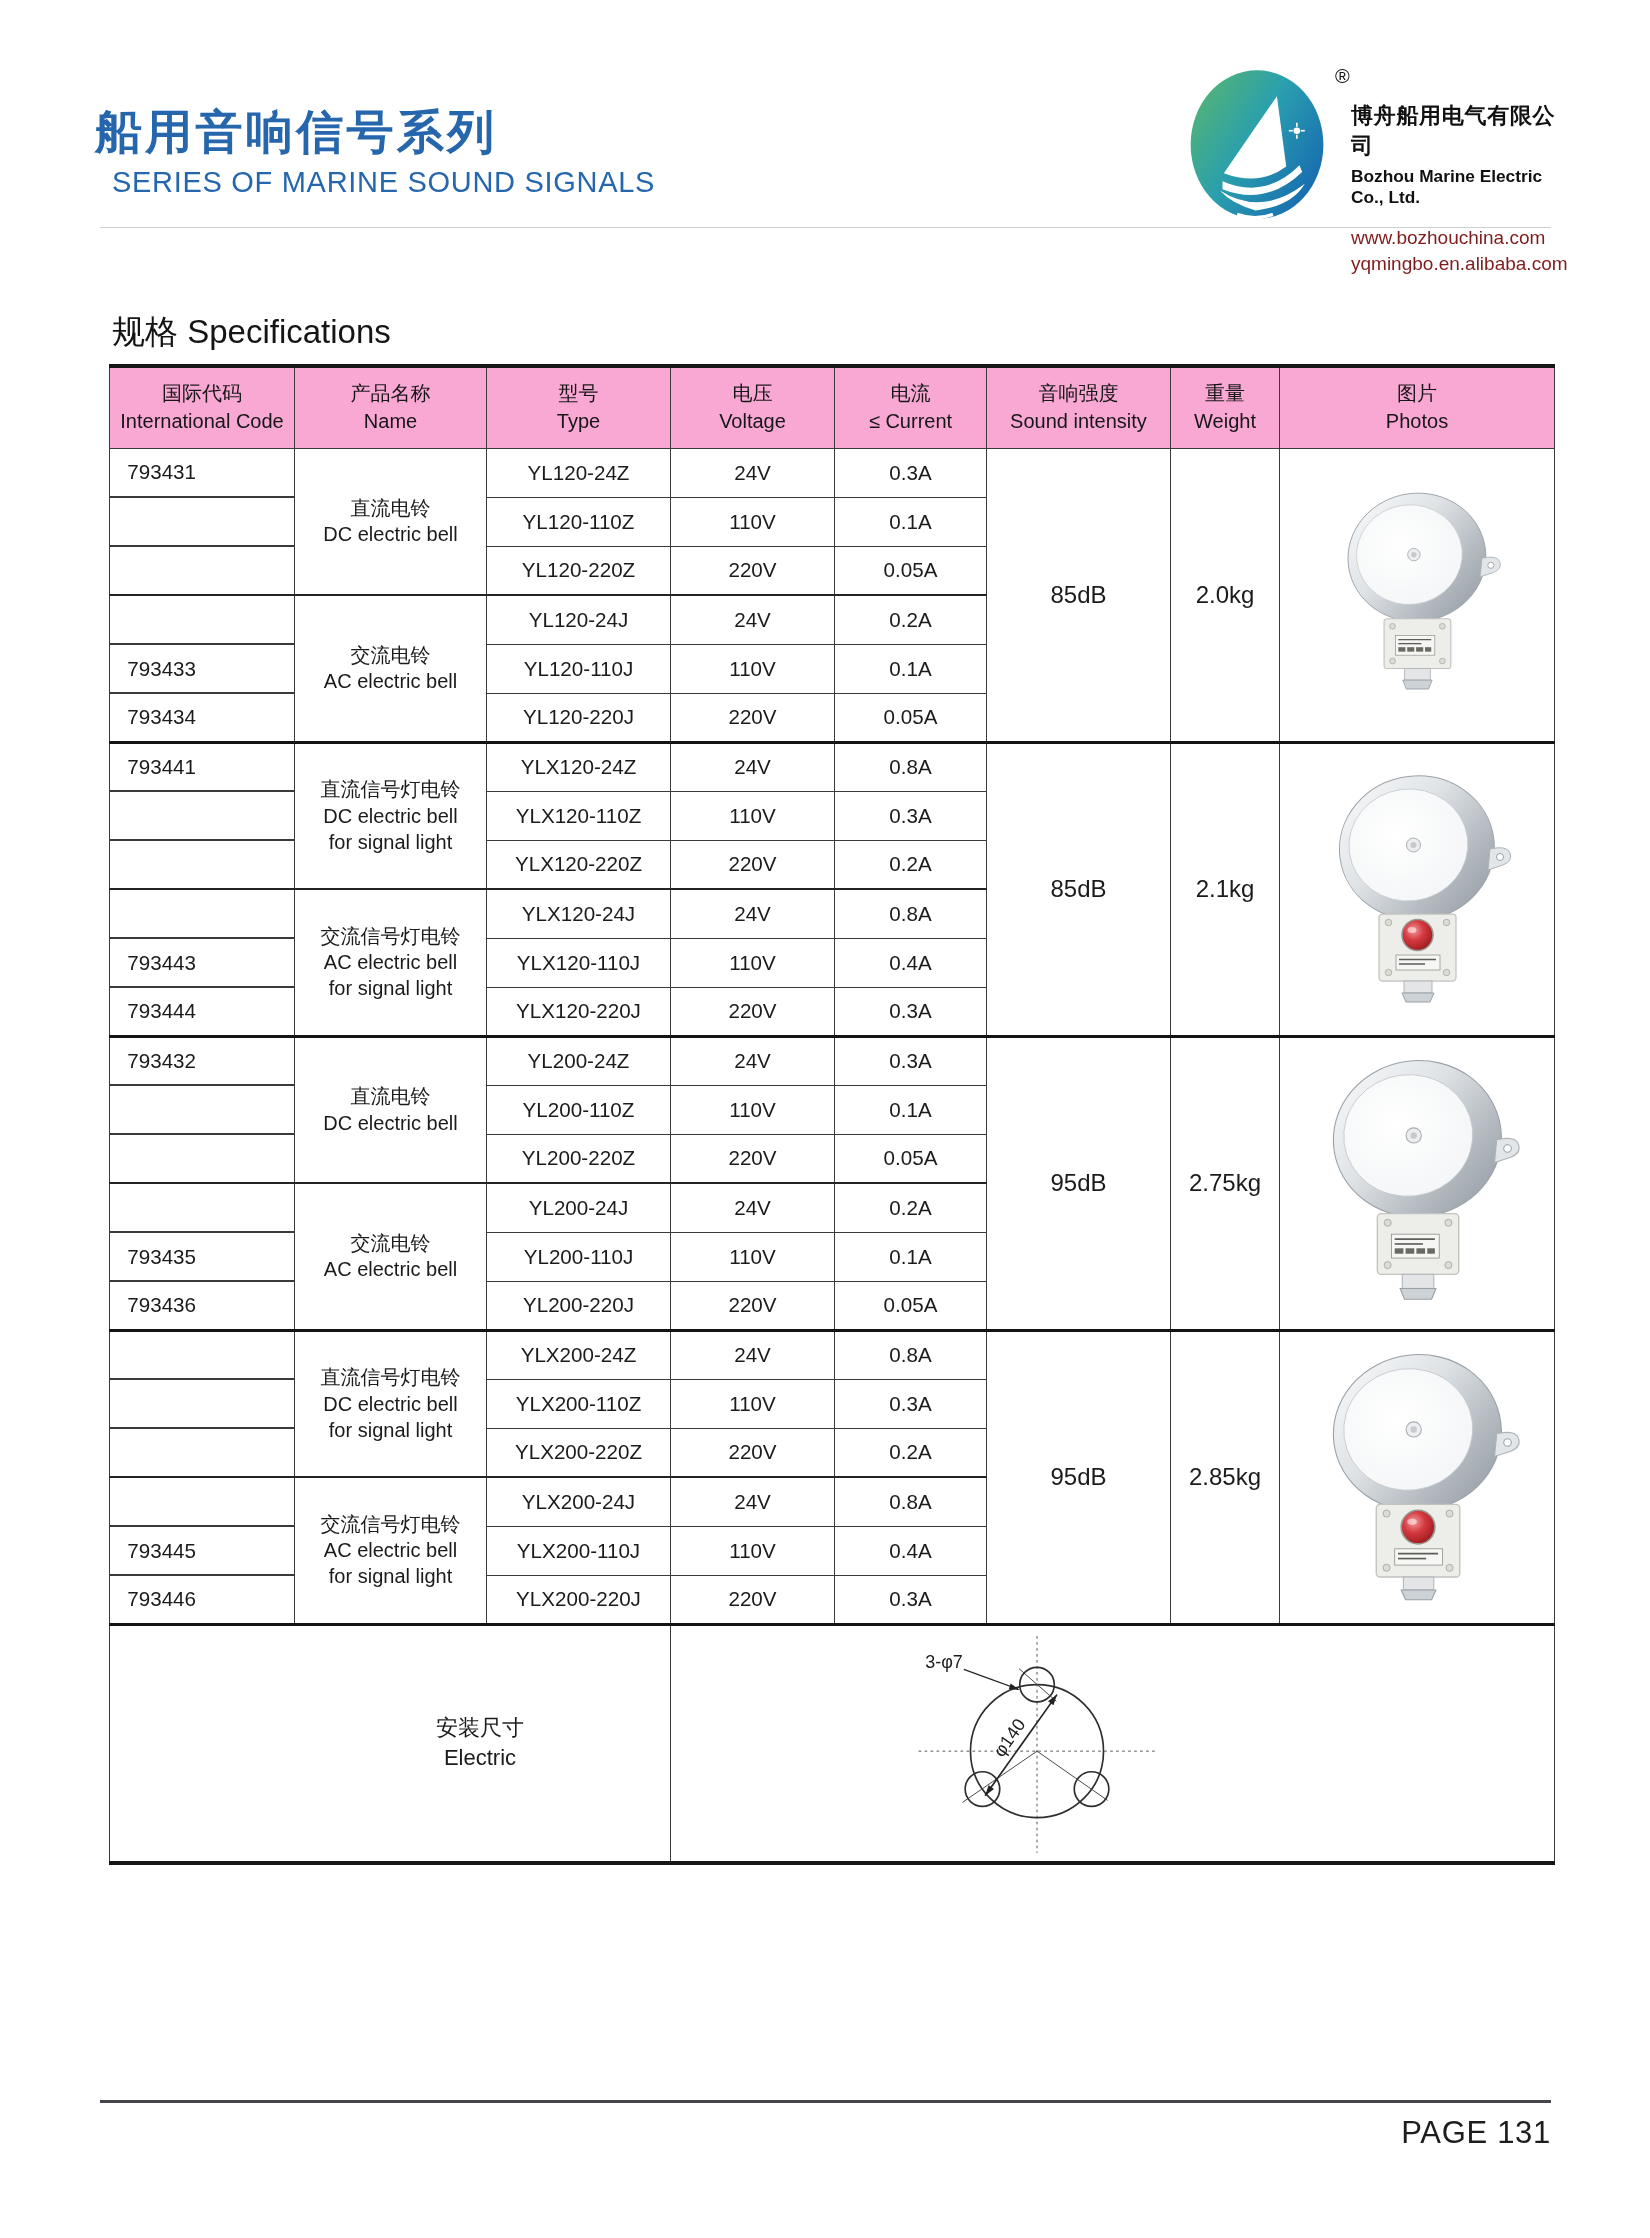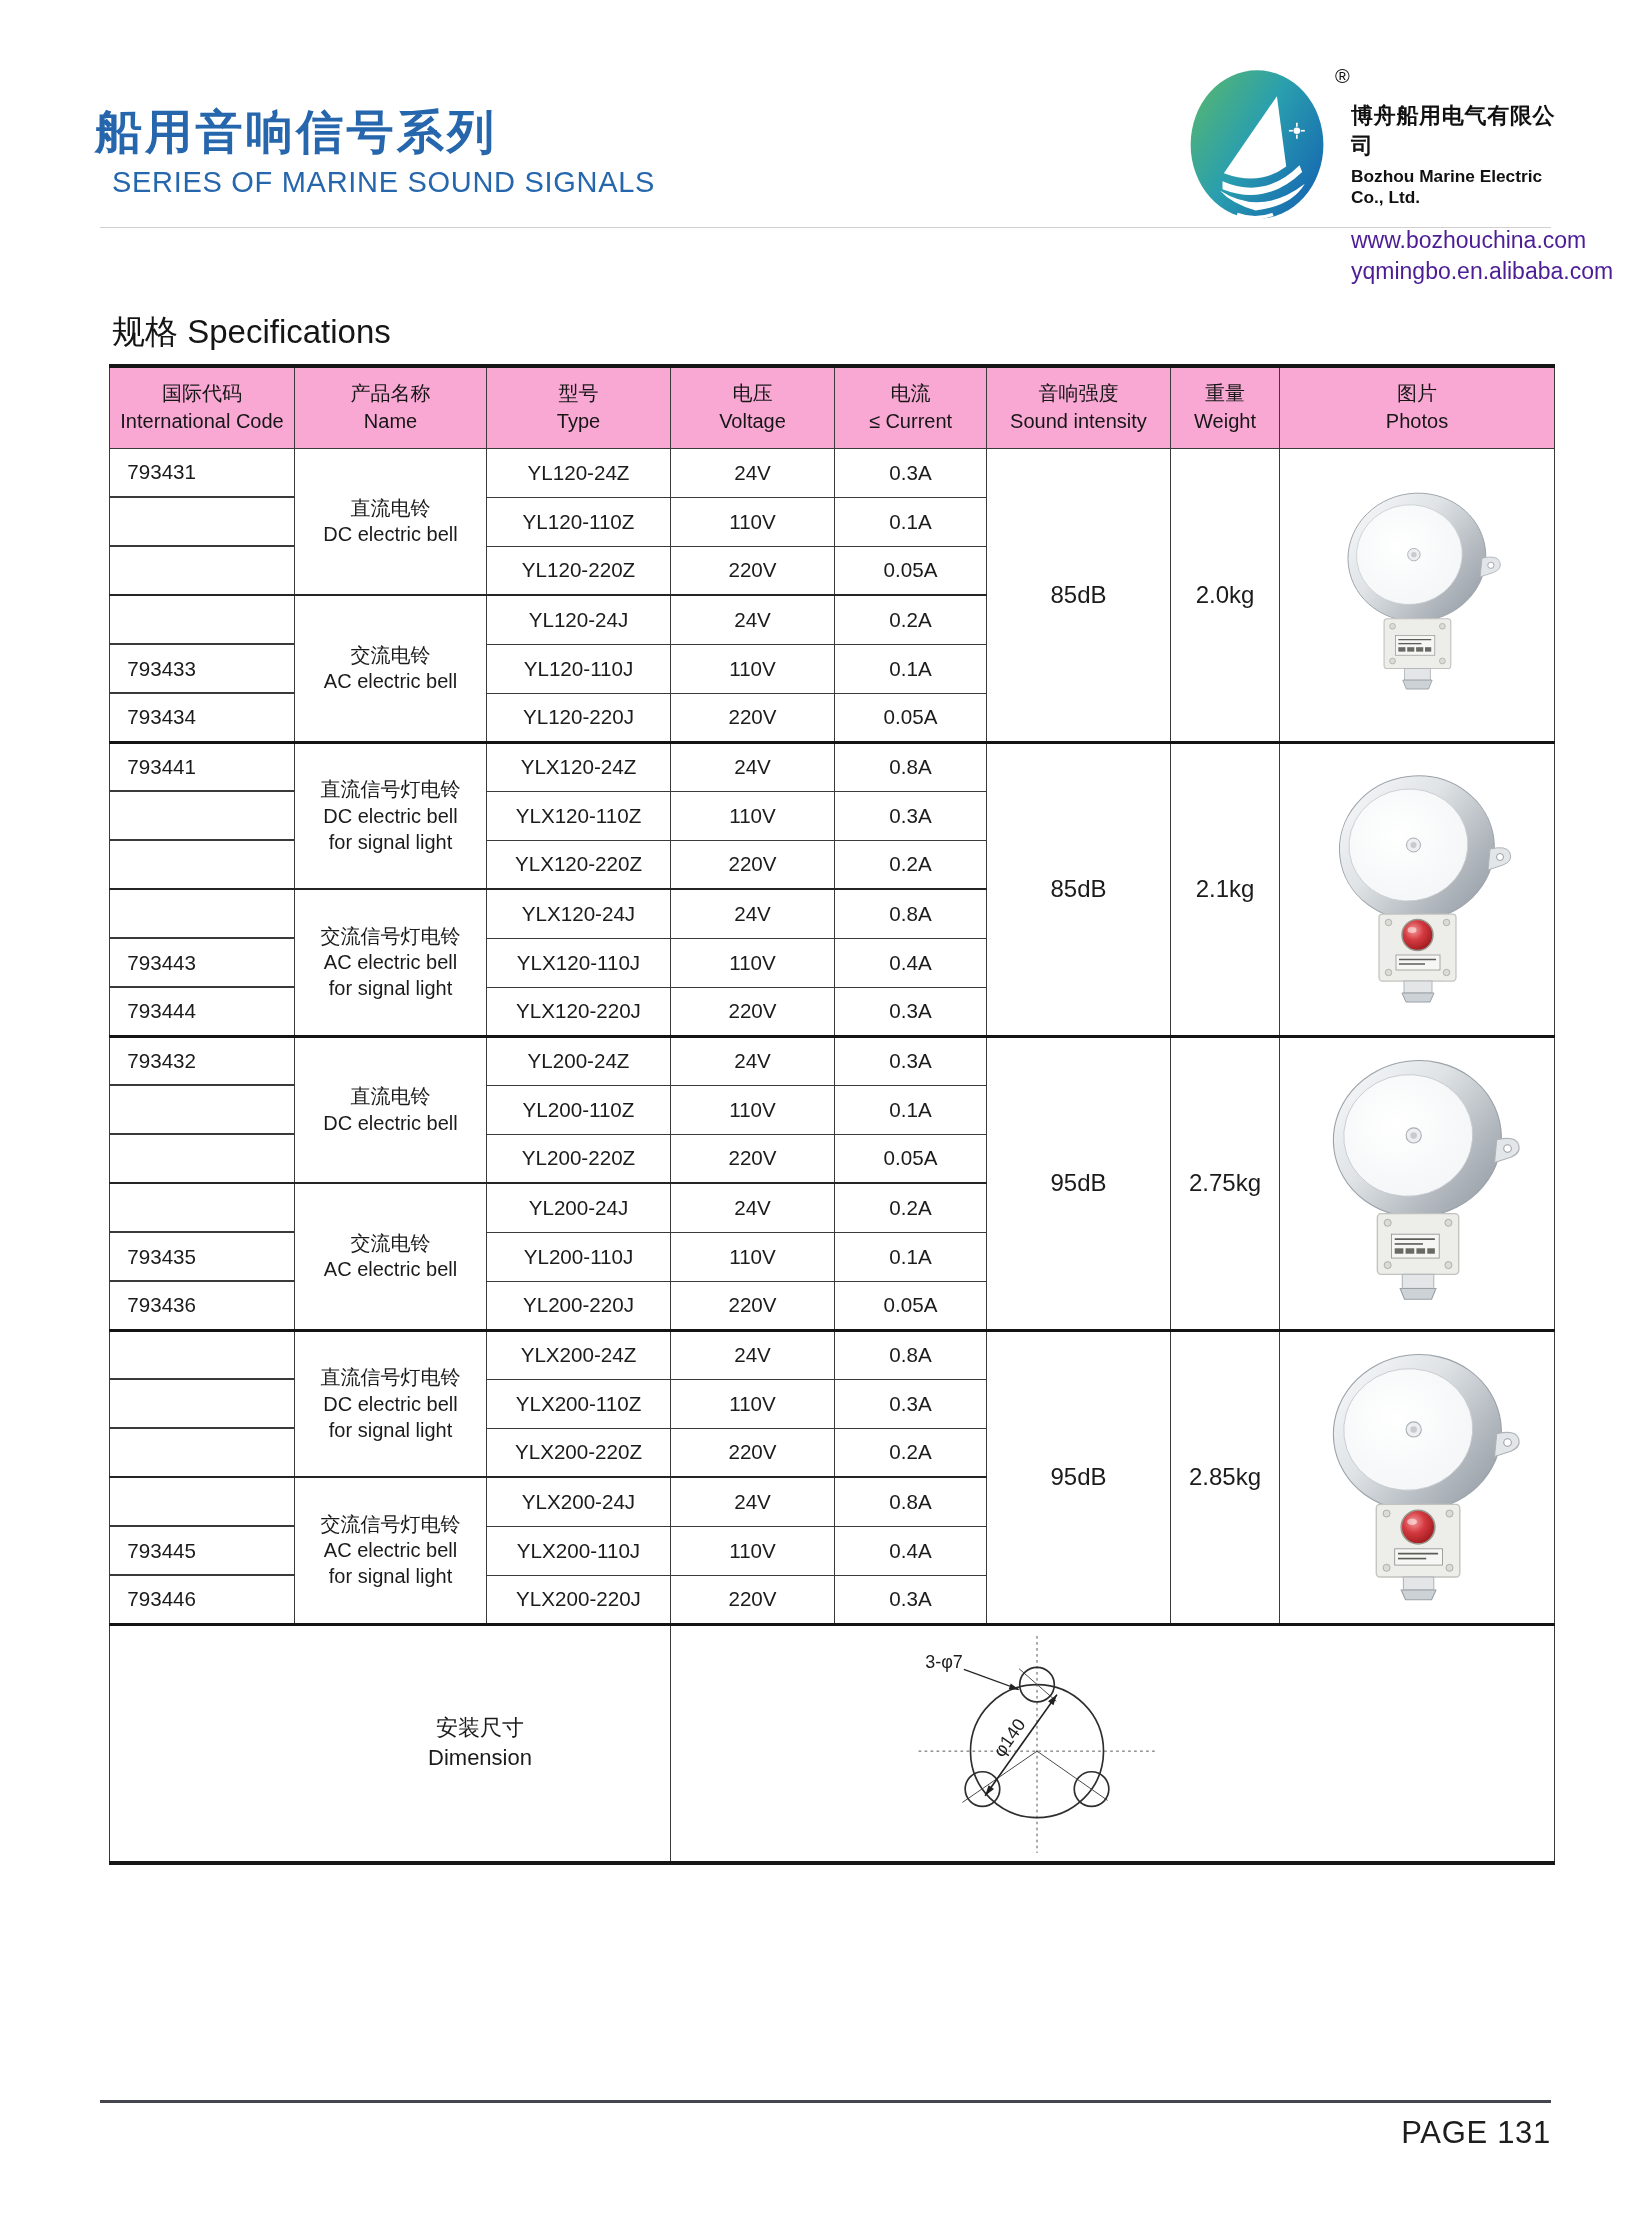--- a/index.html
+++ b/index.html
@@ -10,21 +10,21 @@
   .title-zh{position:absolute;left:95px;top:101px;font-size:47px;font-weight:700;color:#2566ad;letter-spacing:3.3px;}
   .title-en{position:absolute;left:112px;top:166px;font-size:29px;font-weight:400;color:#2566ad;letter-spacing:0.7px;}
   .header-rule{position:absolute;left:100px;top:227px;width:1451px;height:1.3px;background:#d0d0d0;}
 
   .logo-wrap{position:absolute;left:1185px;top:64px;width:372px;height:160px;}
   .logo-svg{position:absolute;left:0;top:2.7px;}
   .reg-mark{position:absolute;left:150px;top:1.3px;font-size:20px;color:#111;}
   .logo-text{position:absolute;left:166px;top:37px;width:213px;}
   .logo-co-zh{font-size:22px;font-weight:700;color:#111;letter-spacing:0.7px;}
   .logo-co-en{font-size:17.3px;font-weight:700;color:#111;margin-top:5.3px;}
-  .logo-url{font-size:23px;color:#4c1d95;margin-top:4px;}
+  .logo-url{font-size:19px;color:#7f1d1d;margin-top:4px;}
   .logo-url.first{margin-top:18.6px;}
 
   
   .section-heading{position:absolute;left:112px;top:310px;font-size:33px;color:#151515;}
 
   
   .spec-table{position:absolute;left:109px;top:364px;width:1445px;border-collapse:collapse;table-layout:fixed;
     border-top:4px solid #161616;border-bottom:4px solid #161616;border-left:1.3px solid #3a3a3a;border-right:1.3px solid #3a3a3a;}
   .spec-table thead tr{height:82px;}
   .spec-table th{background:#f9a8d4;border-right:1.3px solid #3a3a3a;border-bottom:1.3px solid #3a3a3a;
@@ -408,21 +408,21 @@
         </tr>
         <tr class="grp-end">
           <td class="c-code">793446</td>
           <td class="c-type">YLX200-220J</td>
           <td class="c-volt">220V</td>
           <td class="c-curr">0.3A</td>
         </tr>
         <tr class="dim-row">
           <td class="c-dim" colspan="3">
             <div>安装尺寸</div>
-            <div>Dimension</div>
+            <div>Electric</div>
           </td>
           <td class="c-draw" colspan="5">
             <svg id="dim-drawing" viewBox="0 0 460 350" width="306" height="233" style="font-size:31px">
     <g stroke="#555555" stroke-width="1.5" stroke-dasharray="4 5">
       <line x1="230" y1="12" x2="230" y2="338"></line>
       <line x1="52" y1="185" x2="408" y2="185"></line>
     </g>
     <circle cx="230" cy="185" r="100" fill="none" stroke="#2e2e2e" stroke-width="2.5"></circle>
     <g stroke="#4a4a4a" stroke-width="1.5">
       <line x1="230" y1="185" x2="336" y2="259"></line>

